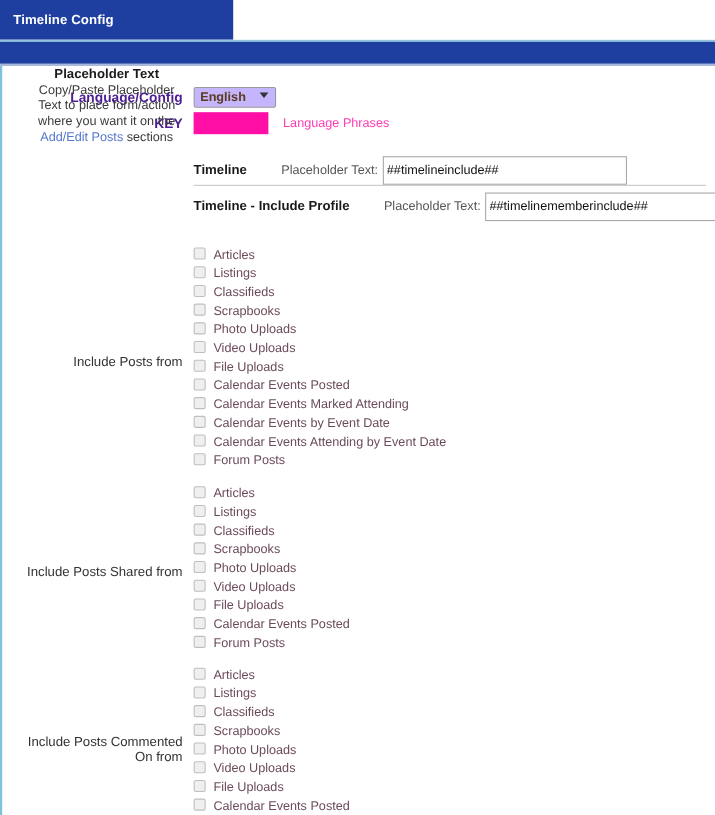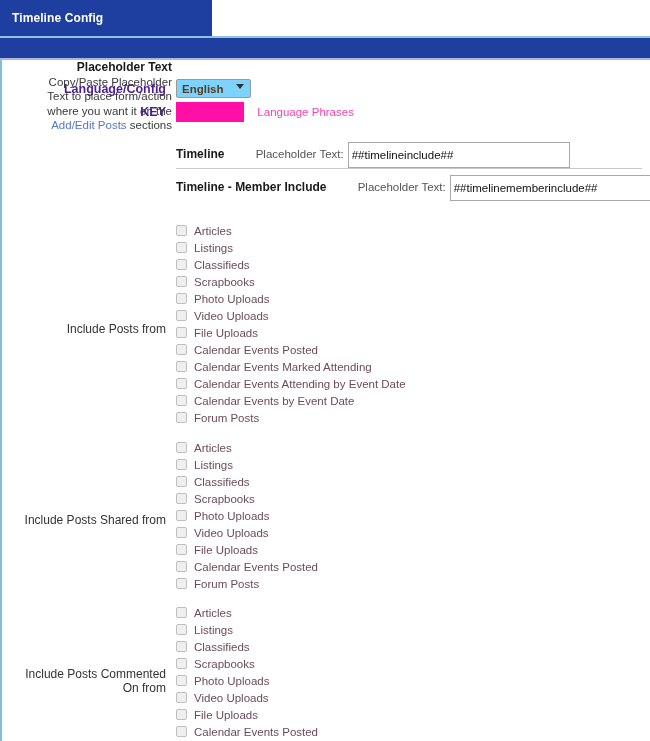--- a/index.html
+++ b/index.html
@@ -88,21 +88,21 @@
     font-size: 12.5px;
     color: #4c1d95;
   }
 
   
   .lang-select {
     font-family: "Liberation Sans", sans-serif;
     font-size: 11.5px;
     font-weight: bold;
     color: #5B3A1E;
-    background: #7dd3fc;
+    background: #c4b5fd;
     border: 1px solid #9A9A9A;
     border-radius: 2px;
     padding: 1px 2px 1px 5px;
     height: 19px;
     box-sizing: border-box;
     width: 75px;
     appearance: none;
     -webkit-appearance: none;
     -moz-appearance: none;
   }
@@ -136,21 +136,21 @@
 
   
   .desc {
     position: absolute;
     left: 20px;
     top: 0;
     width: 150px;
     font-size: 11.5px;
     line-height: 14.5px;
     color: #3A3A3A;
-    text-align: right;
+    text-align: center;
   }
   .desc .title { font-weight: bold; color: #1a1a1a; font-size: 12px; }
   .desc a { color: #5577CC; text-decoration: none; }
 
   
   .ph-line { position: absolute; white-space: nowrap; }
   .ph-strong { font-weight: bold; color: #1a1a1a; font-size: 12px; }
   .ph-rest { color: #555555; font-size: 11.5px; padding-left: 28px; }
   .ph-input {
     font-family: "Liberation Sans", sans-serif;
@@ -249,36 +249,36 @@
     <div><a href="#">Add/Edit Posts</a><span> sections</span></div>
   </div>
 
   <div class="ph-line" style="left:174px; top:82px;">
     <span class="ph-strong">Timeline</span><span class="ph-rest"> Placeholder Text:</span><input class="ph-input" style="width: 222px;" type="text" value="##timelineinclude##">
   </div>
 
   <div class="hr-sep" style="left:174px; top:108px; width:466px;"></div>
 
   <div class="ph-line" style="left:174px; top:115px;">
-    <span class="ph-strong">Timeline - Member Include</span><span class="ph-rest"> Placeholder Text:</span><input class="ph-input" style="width: 222px;" type="text" value="##timelinememberinclude##">
+    <span class="ph-strong">Timeline - Include Profile</span><span class="ph-rest"> Placeholder Text:</span><input class="ph-input" style="width: 222px;" type="text" value="##timelinememberinclude##">
   </div>
 
   <div class="group-label" style="left:0; top:262px;">Include Posts from</div>
   <div class="cb-list" style="top:163px;">
     <div class="cb-row"><span class="cb-box"></span><span class="cb-text">Articles</span></div>
     <div class="cb-row"><span class="cb-box"></span><span class="cb-text">Listings</span></div>
     <div class="cb-row"><span class="cb-box"></span><span class="cb-text">Classifieds</span></div>
     <div class="cb-row"><span class="cb-box"></span><span class="cb-text">Scrapbooks</span></div>
     <div class="cb-row"><span class="cb-box"></span><span class="cb-text">Photo Uploads</span></div>
     <div class="cb-row"><span class="cb-box"></span><span class="cb-text">Video Uploads</span></div>
     <div class="cb-row"><span class="cb-box"></span><span class="cb-text">File Uploads</span></div>
     <div class="cb-row"><span class="cb-box"></span><span class="cb-text">Calendar Events Posted</span></div>
     <div class="cb-row"><span class="cb-box"></span><span class="cb-text">Calendar Events Marked Attending</span></div>
+    <div class="cb-row"><span class="cb-box"></span><span class="cb-text">Calendar Events by Event Date</span></div>
     <div class="cb-row"><span class="cb-box"></span><span class="cb-text">Calendar Events Attending by Event Date</span></div>
-    <div class="cb-row"><span class="cb-box"></span><span class="cb-text">Calendar Events by Event Date</span></div>
     <div class="cb-row"><span class="cb-box"></span><span class="cb-text">Forum Posts</span></div>
   </div>
 
   <div class="group-label" style="left:0; top:453px;">Include Posts Shared from</div>
   <div class="cb-list" style="top:380px;">
     <div class="cb-row"><span class="cb-box"></span><span class="cb-text">Articles</span></div>
     <div class="cb-row"><span class="cb-box"></span><span class="cb-text">Listings</span></div>
     <div class="cb-row"><span class="cb-box"></span><span class="cb-text">Classifieds</span></div>
     <div class="cb-row"><span class="cb-box"></span><span class="cb-text">Scrapbooks</span></div>
     <div class="cb-row"><span class="cb-box"></span><span class="cb-text">Photo Uploads</span></div>

